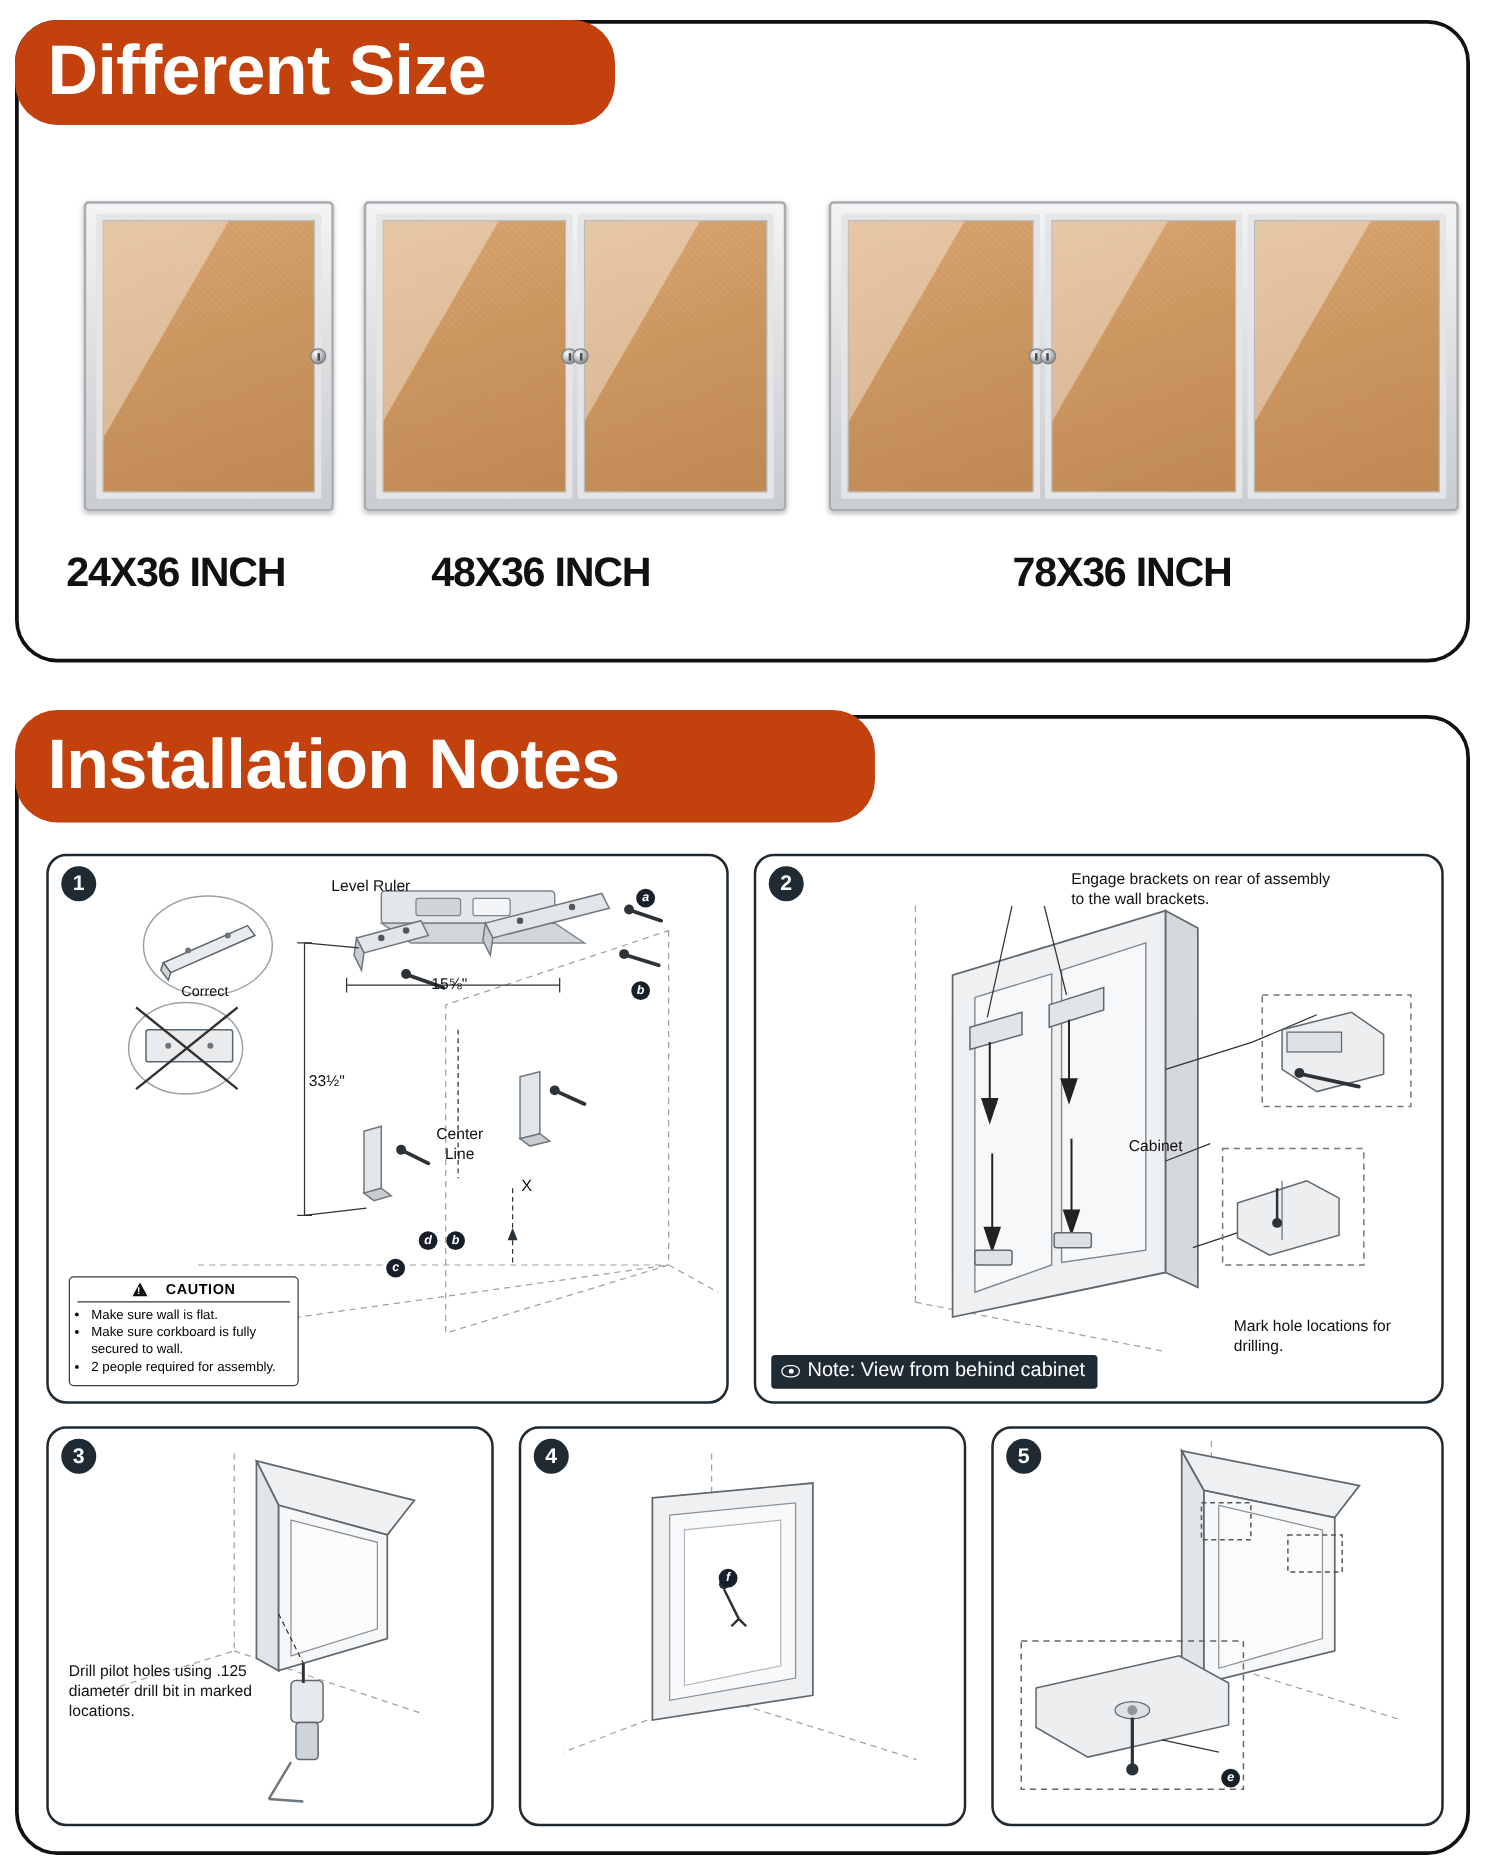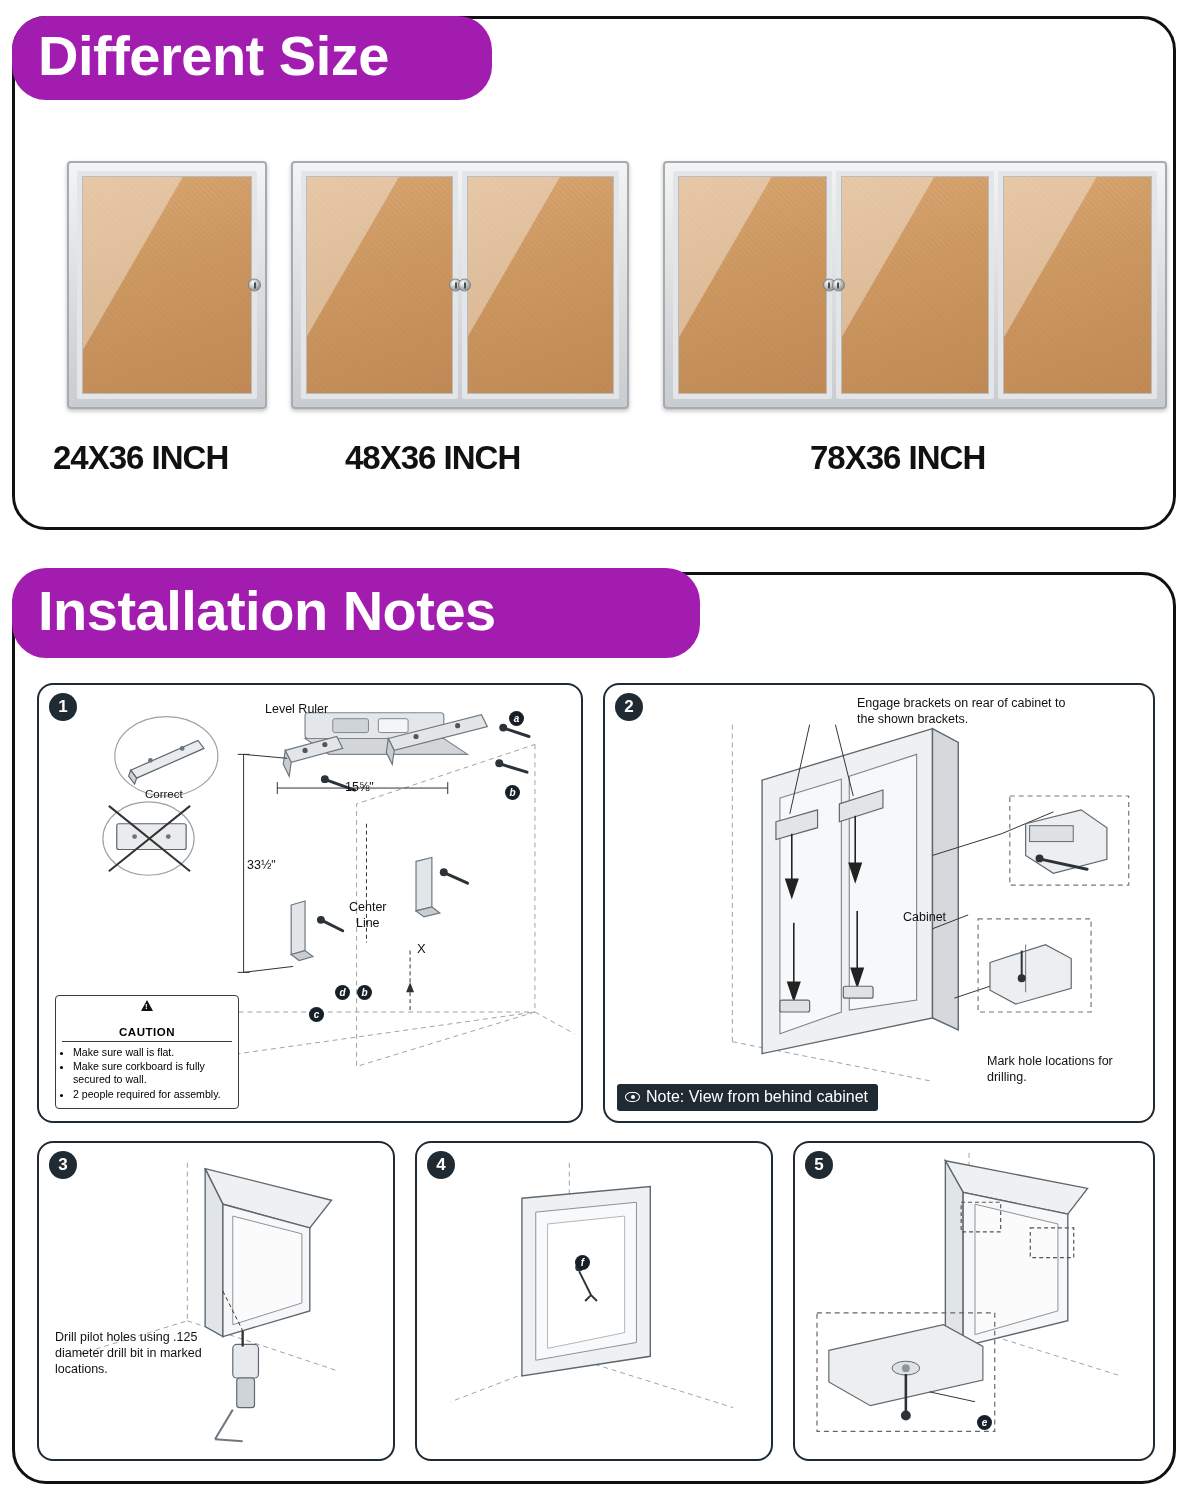--- a/index.html
+++ b/index.html
@@ -17,21 +17,21 @@
     border: 3px solid #111;
     border-radius: 34px;
     background: #fff;
   }
   #panel-sizes { left: 12px; top: 16px; width: 1164px; height: 514px; }
   #panel-install { left: 12px; top: 572px; width: 1164px; height: 912px; }
 
   
   .title-pill {
     position: absolute;
-    background: #a21caf;
+    background: #c2410c;
     color: #ffffff;
     font-weight: bold;
     display: flex;
     align-items: center;
     padding: 0 26px 6px 26px;
     letter-spacing: -0.5px;
     z-index: 5;
   }
   #title-sizes {
     left: 12px; top: 16px;
@@ -160,21 +160,20 @@
   }
   .caution-head {
     display: flex; align-items: center; gap: 15px;
     justify-content: center;
     border-bottom: 1.5px solid #3a3a3a;
     padding-bottom: 3px;
     margin-bottom: 4px;
     font-size: 11.5px;
     font-weight: bold;
     letter-spacing: .5px;
-    flex-direction: column;
   }
   .tri {
     width: 0; height: 0;
     border-left: 6px solid transparent;
     border-right: 6px solid transparent;
     border-bottom: 11px solid #111;
     position: relative;
   }
   .tri::after{
     content:"!";
@@ -435,21 +434,21 @@
 
           <g>
             <rect x="376" y="236" width="114" height="94" fill="none" stroke="#777" stroke-width="1.2" stroke-dasharray="5 4"></rect>
             <path d="M388 280 L444 262 L470 276 L470 306 L414 322 L388 308 Z" fill="#eceef0" stroke="#5f686f" stroke-width="1.2"></path>
             <path d="M424 262 L424 310" stroke="#6b737a" stroke-width="1"></path>
             <circle cx="420" cy="296" r="4" fill="#2b3238"></circle>
             <path d="M420 296 L420 268" stroke="#2b3238" stroke-width="2"></path>
           </g>
         </svg>
 
-        <div class="cap" style="left:252px; top:10px; width:220px;">Engage brackets on rear of cabinet to the shown brackets.</div>
+        <div class="cap" style="left:252px; top:10px; width:220px;">Engage brackets on rear of assembly to the wall brackets.</div>
         <div class="cap" style="left:298px; top:224px;">Cabinet</div>
         <div class="cap" style="left:382px; top:368px; width:148px;">Mark hole locations for drilling.</div>
 
         <div class="note-bar">
           <span class="eye"></span>
           <span>Note: View from behind cabinet</span>
         </div>
       </div>
 
       <div class="step" id="step-3">

